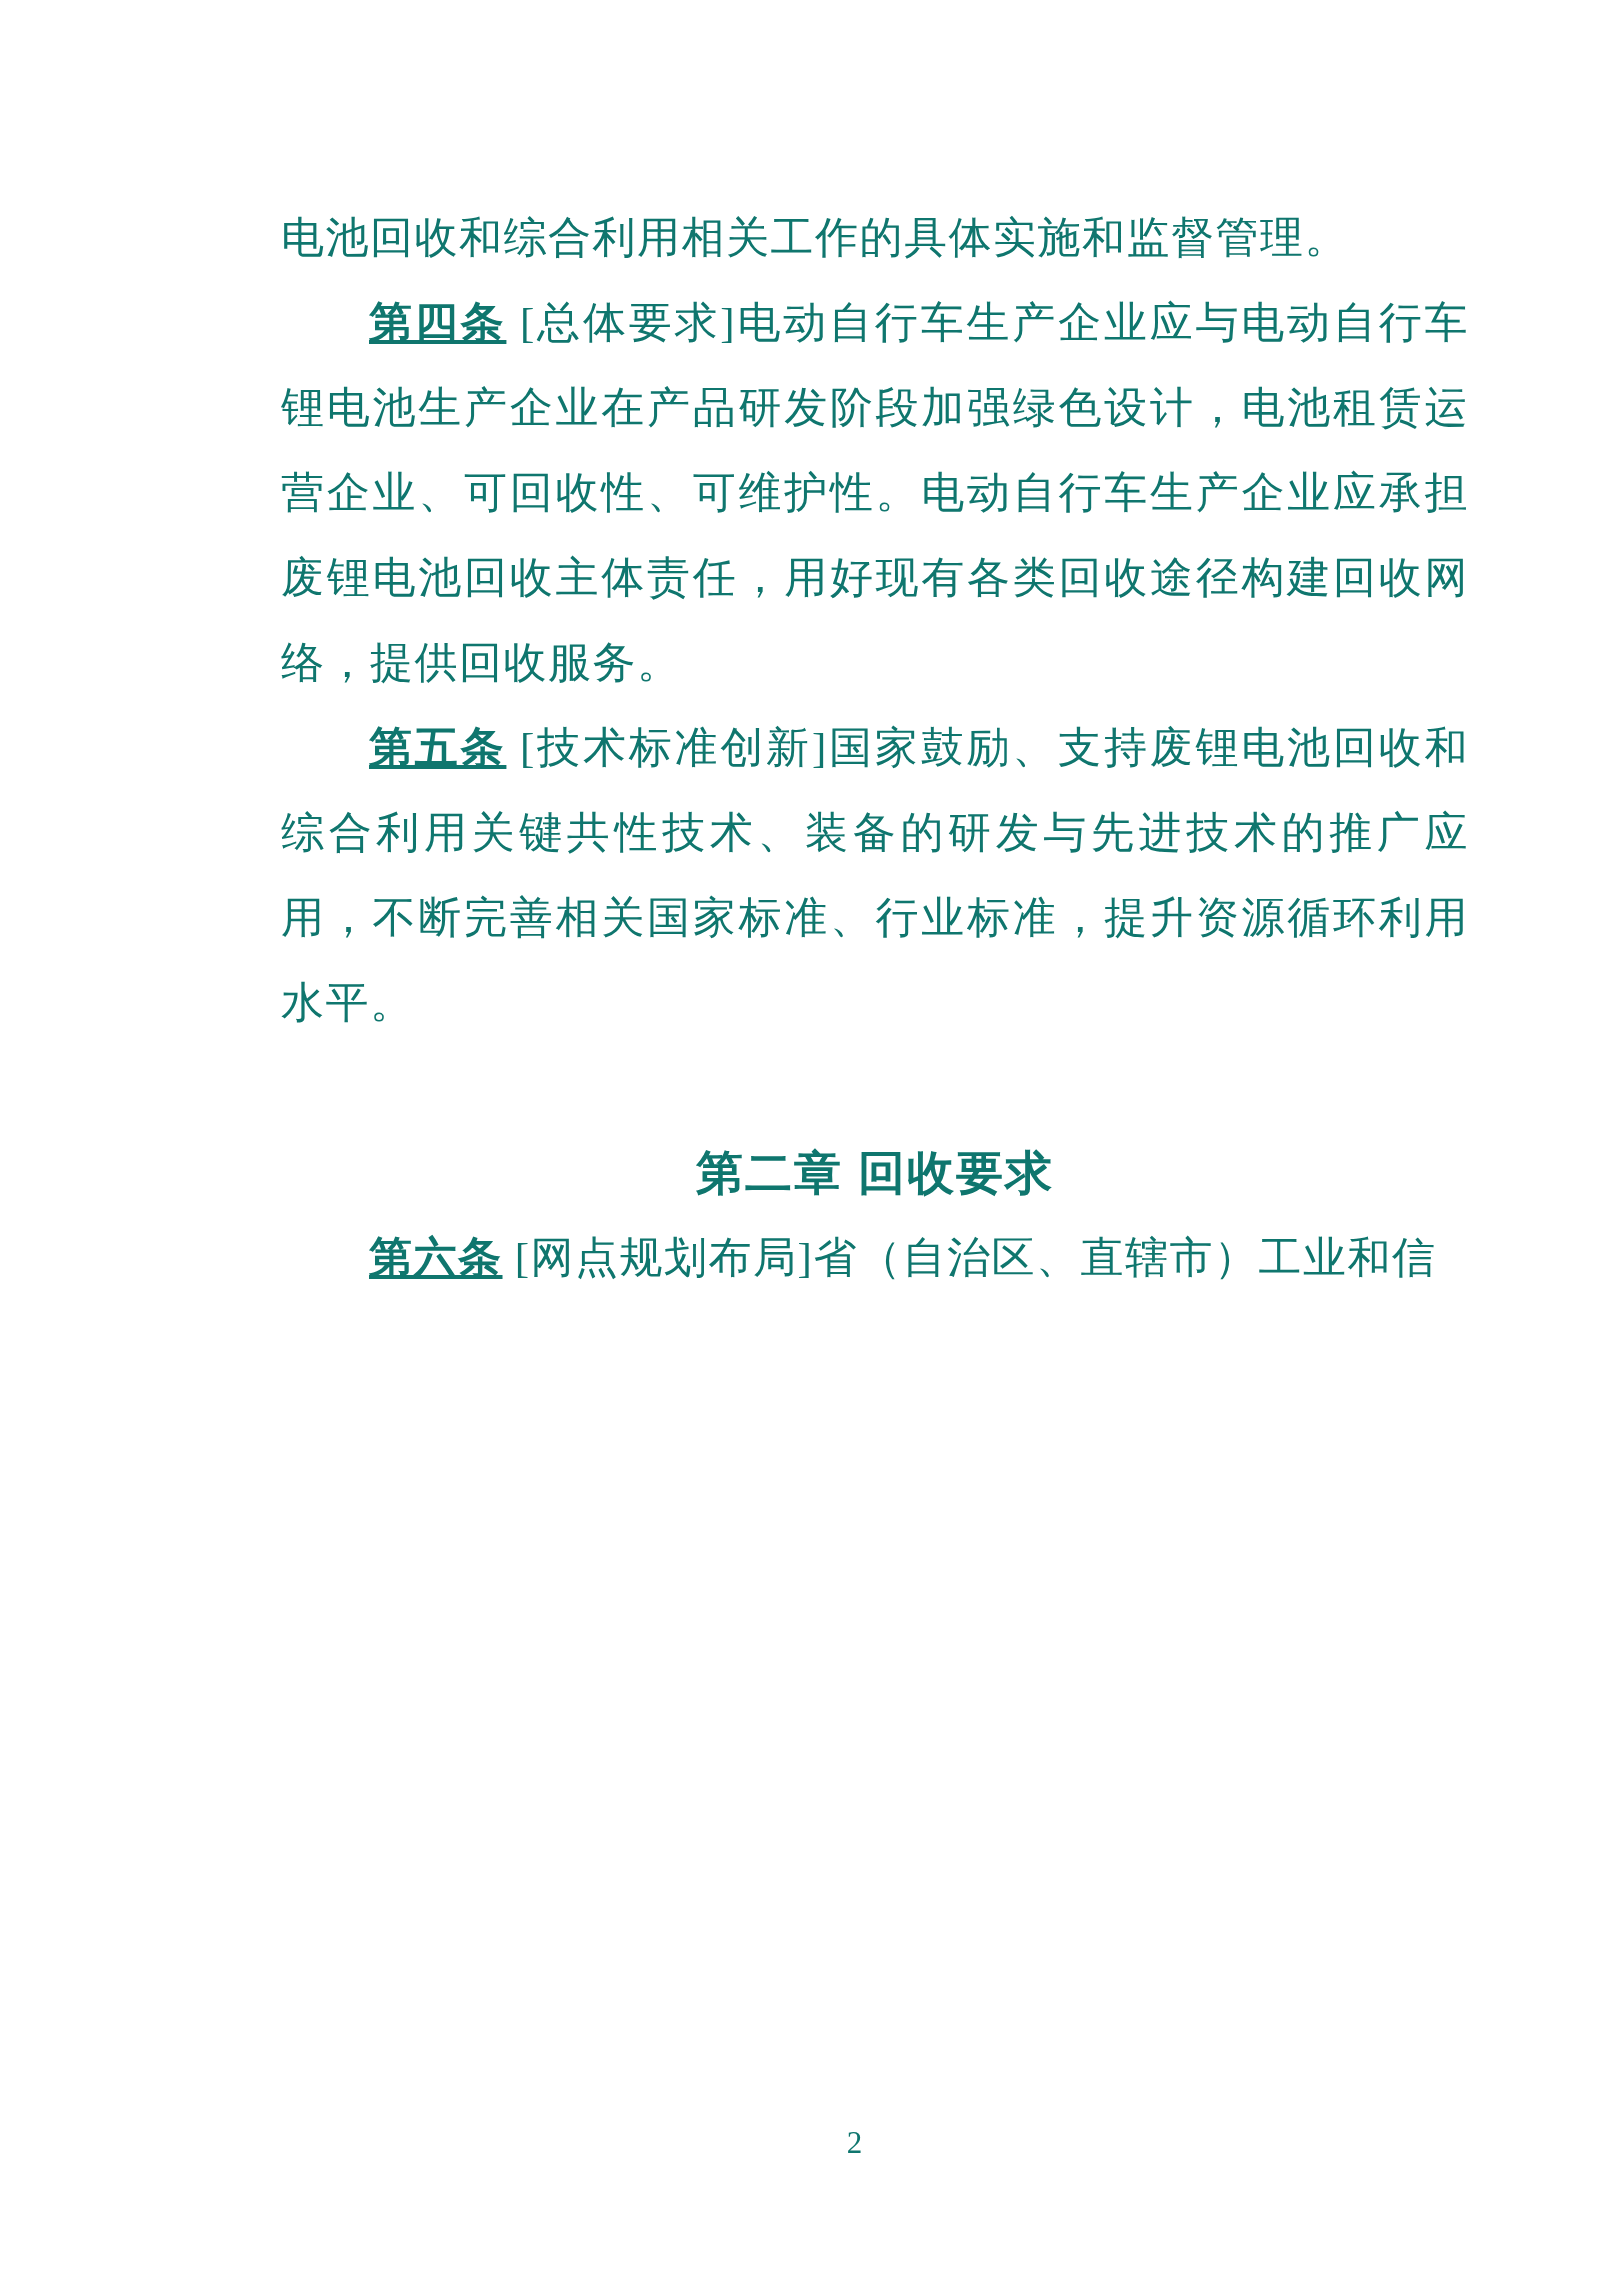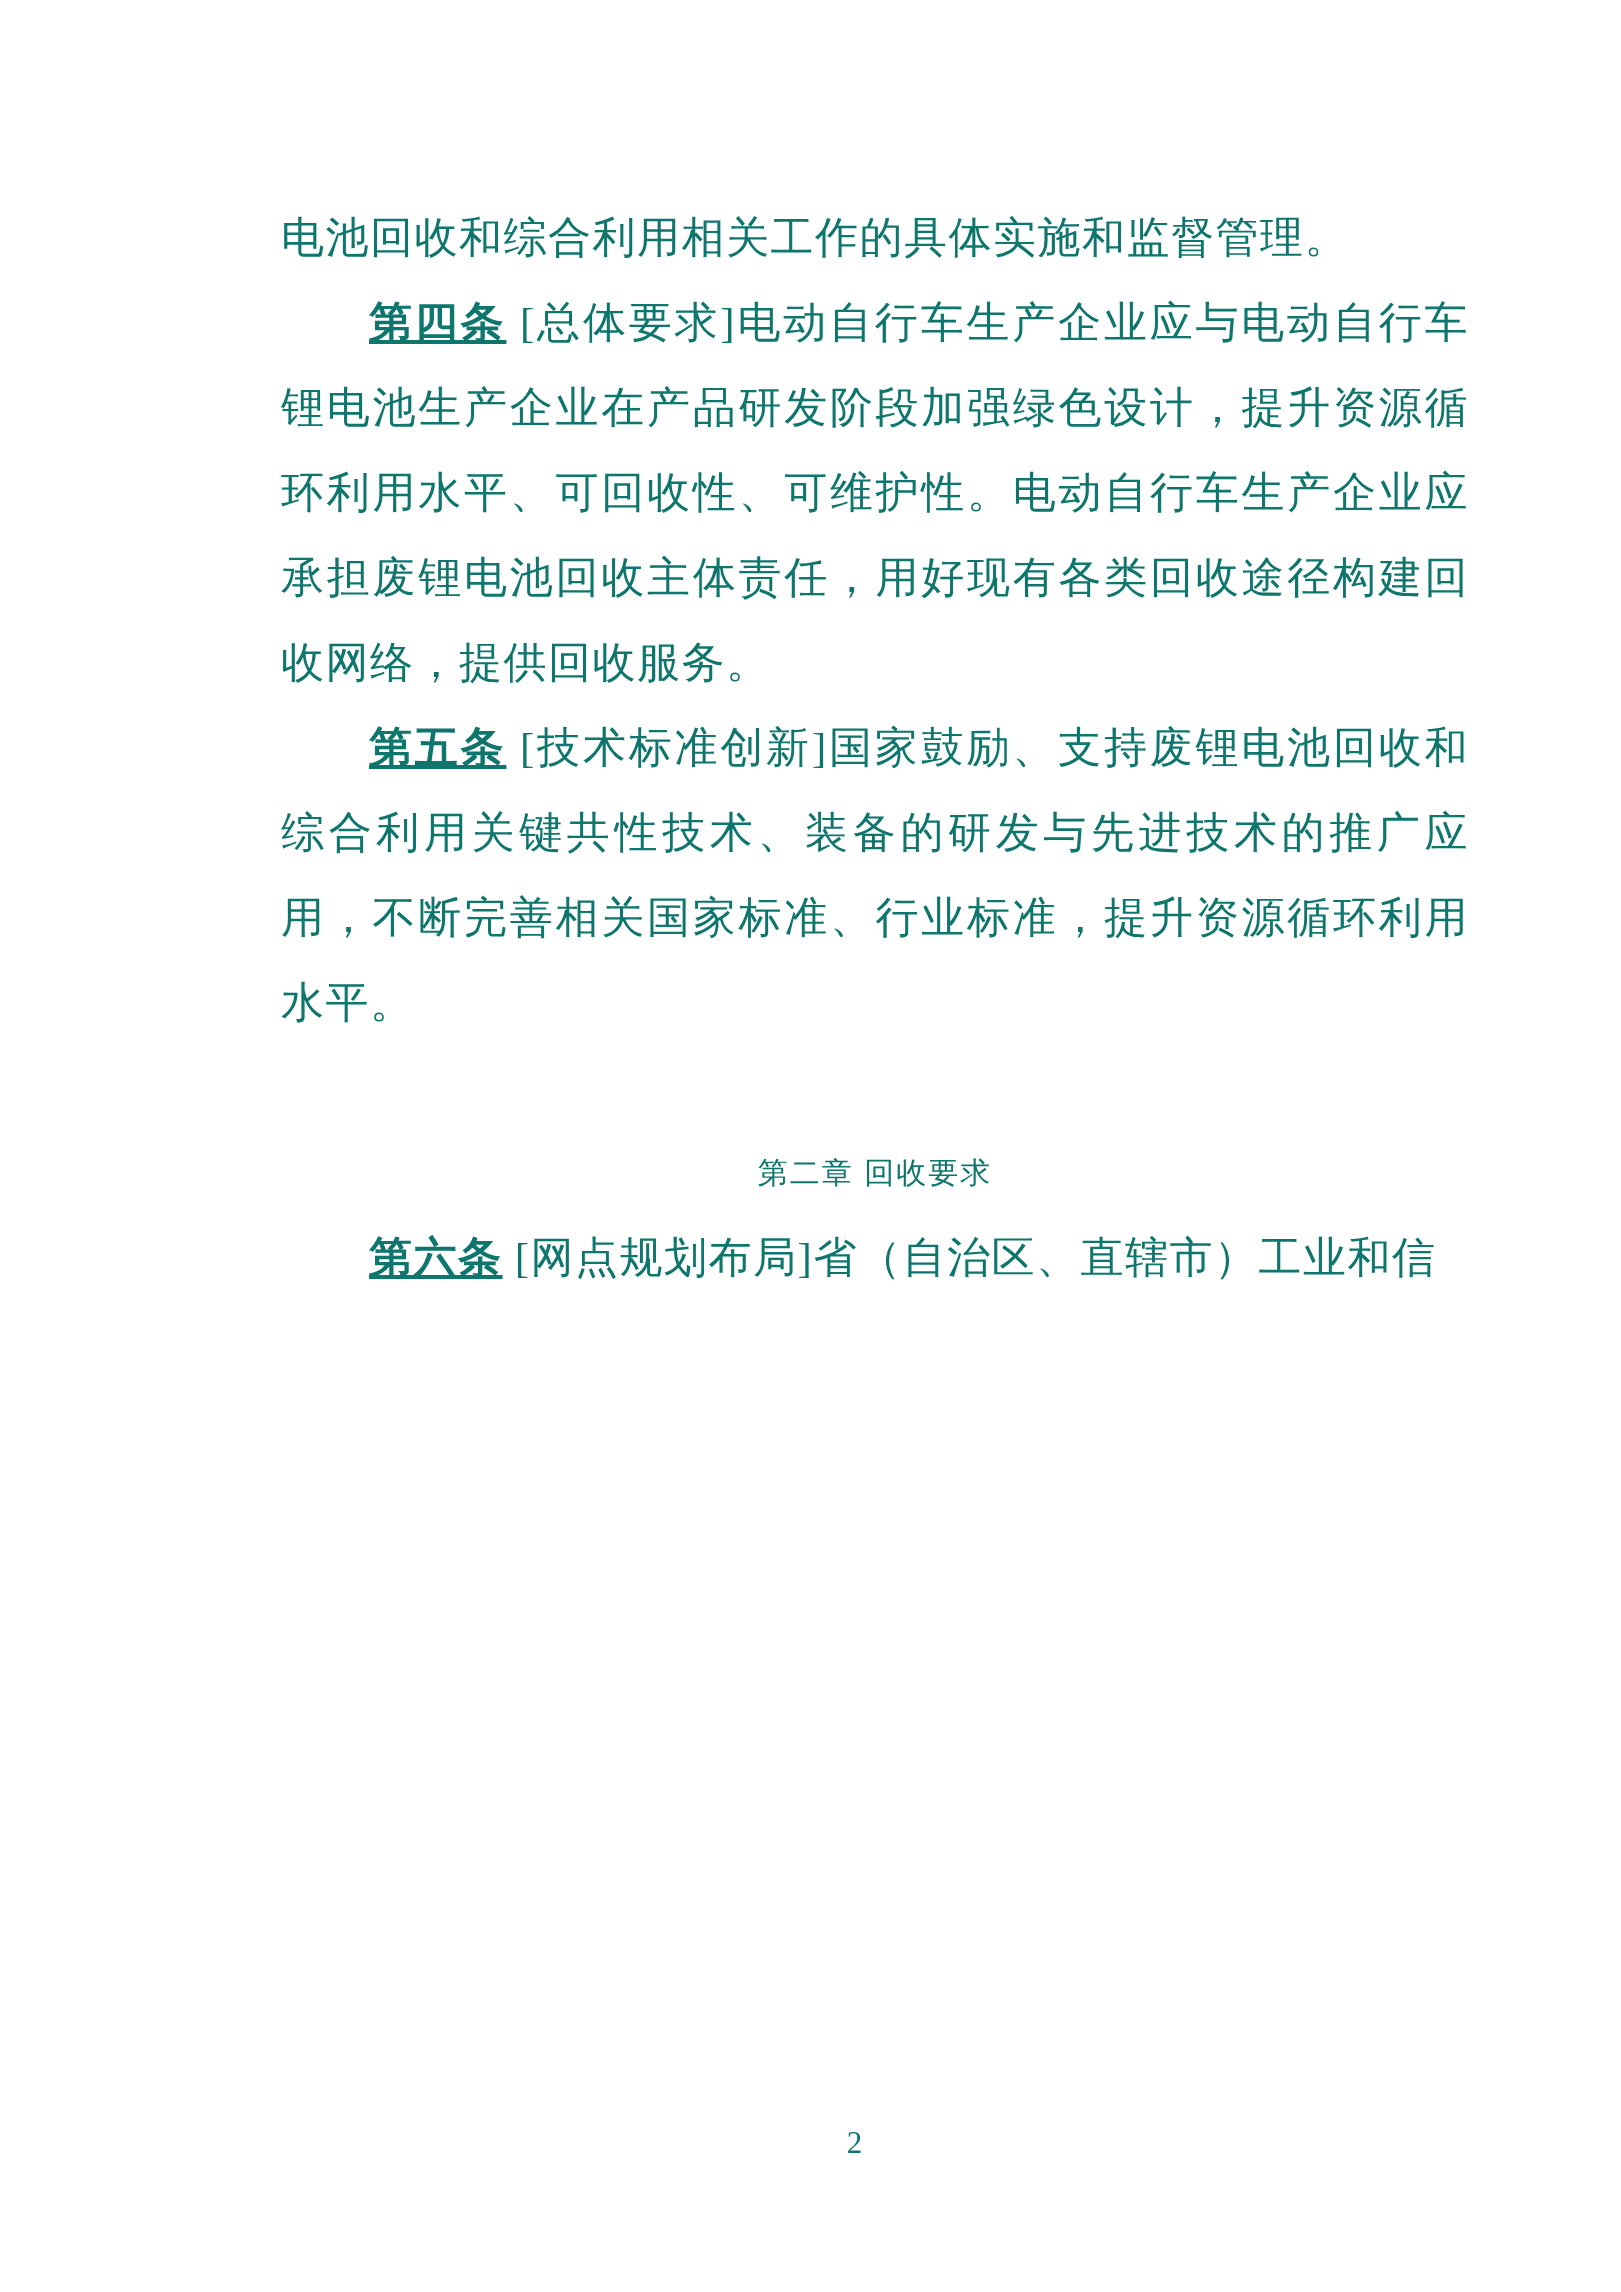--- a/index.html
+++ b/index.html
@@ -41,23 +41,23 @@
     
   }
   .num {
     font-weight: bold;
     font-family: "Liberation Sans", "DejaVu Sans", sans-serif;
     text-decoration: underline;
   }
   .chapter-heading {
     margin: 85px 0 0 0;
     padding: 0;
-    font-size: 30px;
+    font-size: 47px;
     line-height: 85px;
-    font-weight: normal;
+    font-weight: bold;
     letter-spacing: 2px;
     text-align: center;
     font-family: "Liberation Sans", "DejaVu Sans", sans-serif;
   }
   .footer {
     position: absolute;
     left: 0;
     top: 2125px;
     width: 100%;
     text-align: center;
@@ -68,21 +68,21 @@
 </style>
 </head>
 <body>
 
 <div class="page">
 
   <div class="body-text">
 
     <p class="para"><span class="run">电池回收和综合利用相关工作的具体实施和监督管理。</span></p>
 
-    <p class="para indent"><span class="run num">第四条</span><span class="run"> [总体要求]电动自行车生产企业应与电动自行车锂电池生产企业在产品研发阶段加强绿色设计，提升资源循环利用水平、可回收性、可维护性。电动自行车生产企业应承担废锂电池回收主体责任，用好现有各类回收途径构建回收网络，提供回收服务。</span></p>
+    <p class="para indent"><span class="run num">第四条</span><span class="run"> [总体要求]电动自行车生产企业应与电动自行车锂电池生产企业在产品研发阶段加强绿色设计，电池租赁运营企业、可回收性、可维护性。电动自行车生产企业应承担废锂电池回收主体责任，用好现有各类回收途径构建回收网络，提供回收服务。</span></p>
 
 
     <p class="para indent"><span class="run num">第五条</span><span class="run"> [技术标准创新]国家鼓励、支持废锂电池回收和综合利用关键共性技术、装备的研发与先进技术的推广应用，不断完善相关国家标准、行业标准，提升资源循环利用水平。</span></p>
 
     <h2 class="chapter-heading">第二章 回收要求</h2>
 
     <p class="para indent"><span class="run num">第六条</span><span class="run"> [网点规划布局]省（自治区、直辖市）工业和信</span></p>
 
   </div>
 

